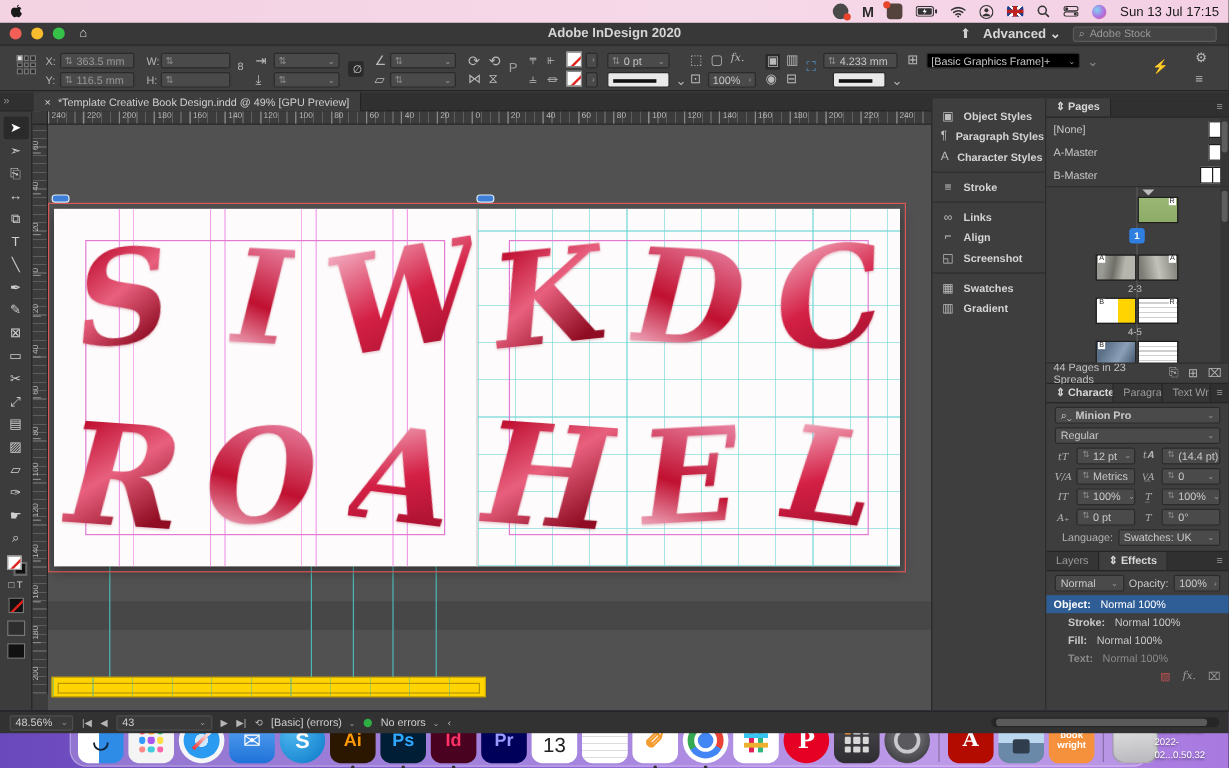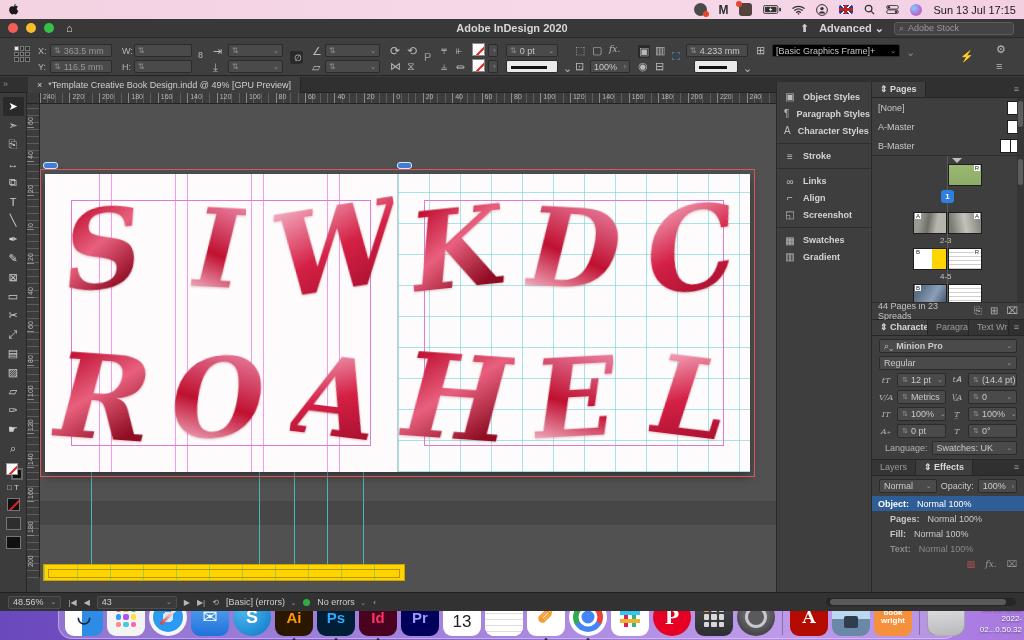--- a/index.html
+++ b/index.html
@@ -219,21 +219,21 @@
   .calcg i:first-child{background:#f09a38}
   .di-sysprefs{background:radial-gradient(circle at 50% 40%,#8a8a8e,#48484c 70%);border-radius:50%}
   .di-sysprefs::after{content:"";width:16px;height:16px;border-radius:50%;border:3px solid #c9c9cd;background:#5a5a5e}
   .di-acrobat{background:#b30b00;color:#fff;font-size:17px;font-family:"DejaVu Serif",serif}
   .di-files{background:linear-gradient(#bcd8ee 0 55%,#6a89a8 55%)}
   .di-files::after{content:"";width:14px;height:12px;background:#2f3d4c;border-radius:2px;margin-top:10px}
   .di-bookwright{background:#f5913d;color:#fff;font-size:8px;line-height:1.05;text-align:center;border-radius:8px}
   .di-trash{background:linear-gradient(175deg,#e8e8ea,#b9b9bd);border-radius:6px 6px 10px 10px;border:1px solid rgba(120,120,130,.5)}
   .di-trash::before{content:"";position:absolute;top:2px;left:3px;right:3px;height:6px;border-radius:3px;background:repeating-linear-gradient(90deg,#c04 0 2px,#3a7 2px 4px,#dd4 4px 6px,#aab 6px 8px)}
   .dockdiv{width:1px;height:36px;background:rgba(70,60,90,.45);margin:0 3px;flex:none}
-  .shotlabel{position:absolute;left:962px;top:12px;width:60px;color:#fff;font-size:8px;text-align:right;text-shadow:0 1px 2px rgba(0,0,0,.5);line-height:1.3}
+  .shotlabel{position:absolute;left:962px;top:12px;width:60px;color:#fff;font-size:8px;text-align:left;text-shadow:0 1px 2px rgba(0,0,0,.5);line-height:1.3}
 </style>
 </head>
 <body>
 
 <div id="root">
 
   <div class="menubar">
     <span class="mi" style="margin-right:2px">
       <svg width="11" height="13" viewBox="0 0 12 14">
           <path fill="#1a1a1a" d="M8.5 1c-.1 1-.9 1.9-1.9 2C6.5 2 7.4 1 8.5 1zM6 3.6c.6 0 1.5-.8 2.6-.7 1 .1 1.7.5 2.2 1.2-1.9 1.2-1.5 3.8.4 4.5-.4 1.2-1 2.4-1.9 3.3-.6.6-1.2.6-1.9.3-.7-.3-1.3-.3-2 0-.7.3-1.3.3-1.9-.3C1.5 10.2.7 7.5 1.6 5.5 2.2 4.2 3.3 3.5 4.5 3.5c.6 0 1 .3 1.5.3z"></path>
@@ -734,21 +734,21 @@
               <span class="ddarr">›</span>
             </div>
         </div>
         <div class="fx-rows" style="margin-top:3px">
 
         <div class="fxrow">
               <b>Object:</b>
               <span class="v">Normal 100%</span>
             </div>
             <div class="fxrow">
-              <b>Pages:</b>
+              <b>Stroke:</b>
               <span class="v">Normal 100%</span>
             </div>
             <div class="fxrow">
               <b>Fill:</b>
               <span class="v">Normal 100%</span>
             </div>
             <div class="fxrow">
               <b>Text:</b>
               <span class="v">Normal 100%</span>
             </div>

